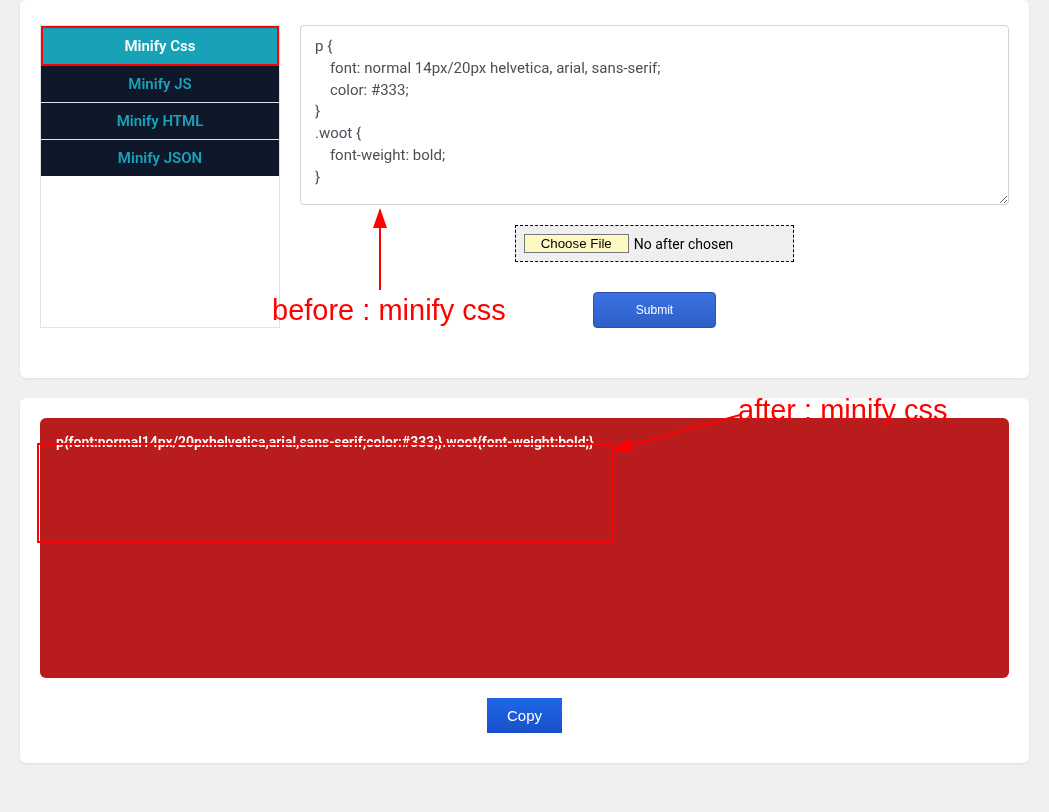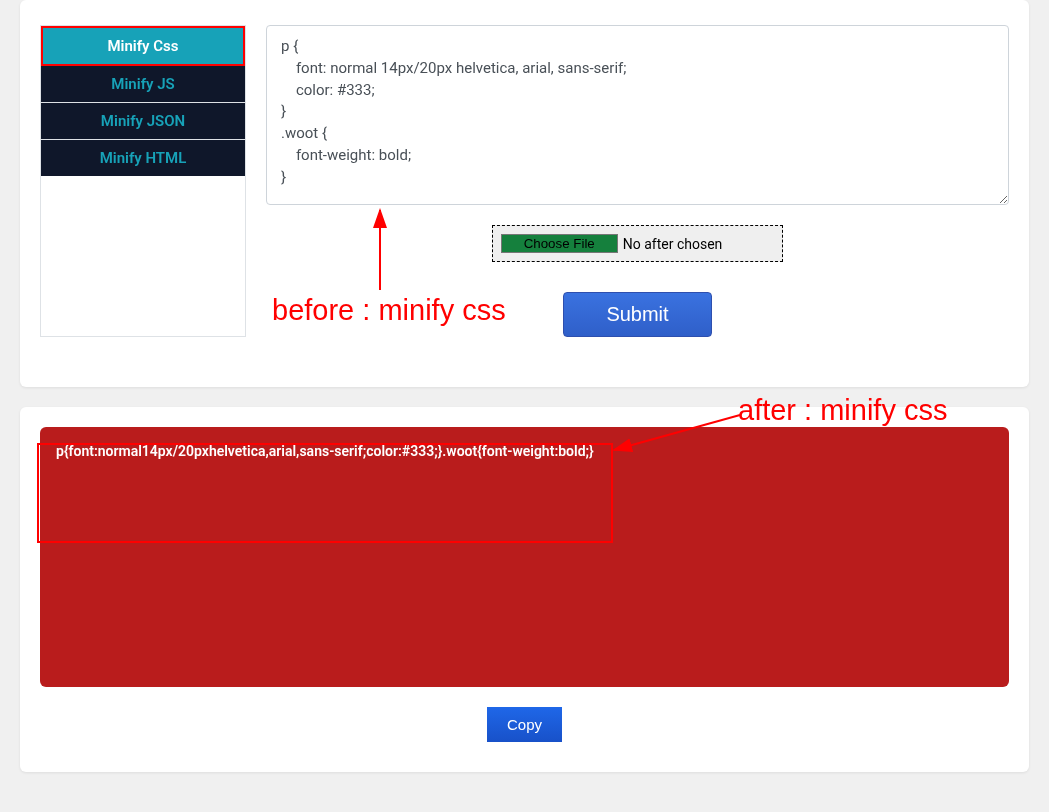--- a/index.html
+++ b/index.html
@@ -19,21 +19,21 @@
       position: relative;
     }
     .panel-top {
       margin-top: 0;
       padding-top: 25px;
       padding-bottom: 50px;
       display: flex;
       gap: 20px;
     }
     .tabs {
-      width: 206px;
+      width: 240px;
       flex-shrink: 0;
       border: 1px solid #dee2e6;
     }
     .tab {
       width: 100%;
       text-align: center;
       padding: 9px 0;
       font-size: 15px;
       font-weight: 600;
       color: #17a2b8;
@@ -70,37 +70,37 @@
     .file-picker {
       margin-top: 20px;
       border: 1px dashed #000;
       padding: 8px 60px 8px 8px;
       background: #efefef;
       display: flex;
       align-items: center;
       gap: 5px;
     }
     .choose-file-btn {
-      background: #15803d;
+      background: #fef9c3;
       border: 1px solid #767676;
-      padding: 1px 22px;
+      padding: 1px 16px;
       font-size: 13.333px;
       cursor: pointer;
     }
     .file-status {
       font-size: 14px;
       color: #000;
     }
     .submit-btn {
       margin-top: 30px;
       background: linear-gradient(#3a72e0, #2f5fc9);
       color: #fff;
       border: 1px solid #2e4fae;
       padding: 10px 42px;
-      font-size: 20px;
+      font-size: 12px;
       border-radius: 4px;
       cursor: pointer;
     }
     .annotation {
       position: absolute;
       color: #ff0000;
       font-size: 29px;
       font-family: Arial, sans-serif;
       pointer-events: none;
       white-space: nowrap;
@@ -153,22 +153,22 @@
       pointer-events: none;
     }
   </style>
 </head>
 <body>
 
 <div class="panel panel-top">
   <div class="tabs">
     <div class="tab active">Minify Css</div>
     <div class="tab">Minify JS</div>
+    <div class="tab">Minify HTML</div>
     <div class="tab">Minify JSON</div>
-    <div class="tab">Minify HTML</div>
   </div>
   <div class="right-col">
     <textarea class="code-input" style="">p {
     font: normal 14px/20px helvetica, arial, sans-serif;
     color: #333;
 }
 .woot {
     font-weight: bold;
 }</textarea>
     <div class="file-picker">

